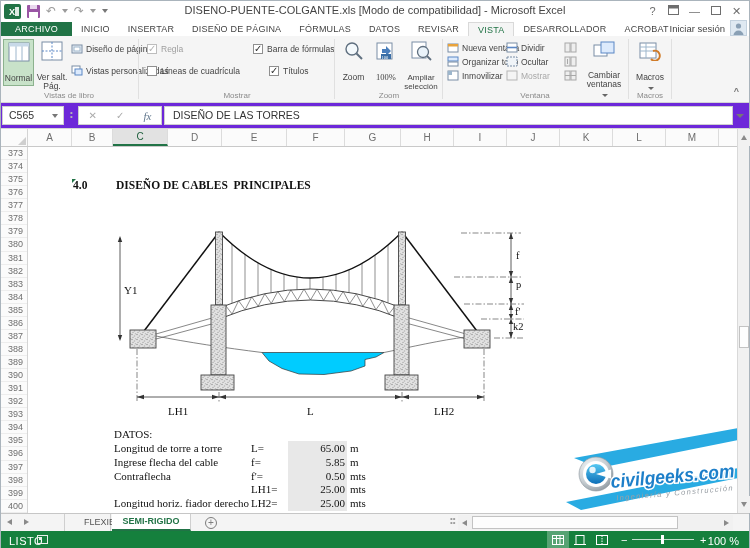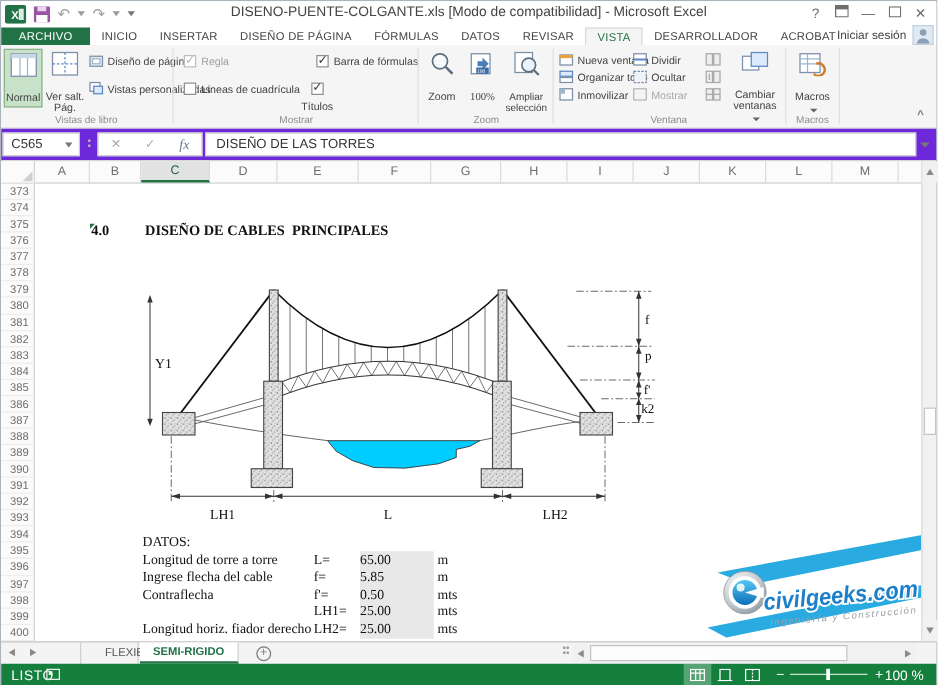--- a/index.html
+++ b/index.html
@@ -69,21 +69,21 @@
   .sheet-title { position:absolute; left:0; top:32px; height:14px; font-family:"Liberation Serif","DejaVu Serif",serif; font-weight:bold; font-size:11.5px; color:#111; white-space:pre; }
   .cmt-tri { position:absolute; left:71px; top:32px; width:0; height:0; border-top:4px solid #217346; border-right:4px solid transparent; }
 
   .datos { font-family:"Liberation Serif","DejaVu Serif",serif; font-size:11px; color:#111; }
   .datos-gray { position:absolute; left:287px; top:294px; width:59px; height:70px; background:#e8e8e8; }
   .datos-hdr { position:absolute; left:113px; top:281px; }
   .datos-rows { position:absolute; left:0; top:295px; width:430px; }
   .drow { height:13.8px; line-height:13.8px; position:relative; }
   .dlabel { position:absolute; left:113px;text-align:right; }
   .dsym { position:absolute; left:250px; }
-  .dval { position:absolute; left:287px; width:57px; }
+  .dval { position:absolute; left:287px; width:57px; text-align:right; }
   .dunit { position:absolute; left:349px; }
 
   
   .vscroll { position:absolute; right:1px; top:129px; width:12px; height:384px; background:#f1f1f1; border-left:1px solid #d9d9d9; }
   .sbtn { position:absolute; left:0; width:12px; height:17px; background:#f1f1f1; display:flex; align-items:center; justify-content:center; }
   .tri-up { width:0; height:0; border-left:3.5px solid transparent; border-right:3.5px solid transparent; border-bottom:5px solid #8a8a8a; }
   .tri-dn { width:0; height:0; border-left:3.5px solid transparent; border-right:3.5px solid transparent; border-top:5px solid #8a8a8a; }
   .tri-lf { width:0; height:0; border-top:3.5px solid transparent; border-bottom:3.5px solid transparent; border-right:5px solid #8a8a8a; }
   .tri-rt { width:0; height:0; border-top:3.5px solid transparent; border-bottom:3.5px solid transparent; border-left:5px solid #8a8a8a; }
   .vthumb { position:absolute; left:1px; top:197px; width:10px; height:22px; background:#fdfdfd; border:1px solid #c3c3c3; }
@@ -213,21 +213,21 @@
       <span class="lbl-dis">Regla</span>
     </div>
     <div class="cbrow" style="left:146px;top:30px;">
       <span class="cb"></span>
       <span>Líneas de cuadrícula</span>
     </div>
     <div class="cbrow" style="left:252px;top:8px;">
       <span class="cb checked"></span>
       <span>Barra de fórmulas</span>
     </div>
-    <div class="cbrow" style="left:240px;top:30px;flex-direction:column;">
+    <div class="cbrow" style="left:268px;top:30px;">
       <span class="cb checked"></span>
       <span>Títulos</span>
     </div>
     <div class="grouplabel" style="left:140px;width:192px;">Mostrar</div>
     <div class="gdiv" style="left:333px;"></div>
 
     <div class="bigbtn" style="left:337px;width:31px;">
       <svg class="mi" width="22" height="20">
           <circle cx="9" cy="8" r="6" fill="#f4f9fc" stroke="#5f6f7f" stroke-width="1.4"></circle>
           <line x1="13.5" y1="12.5" x2="19" y2="18" stroke="#5f6f7f" stroke-width="2"></line>

